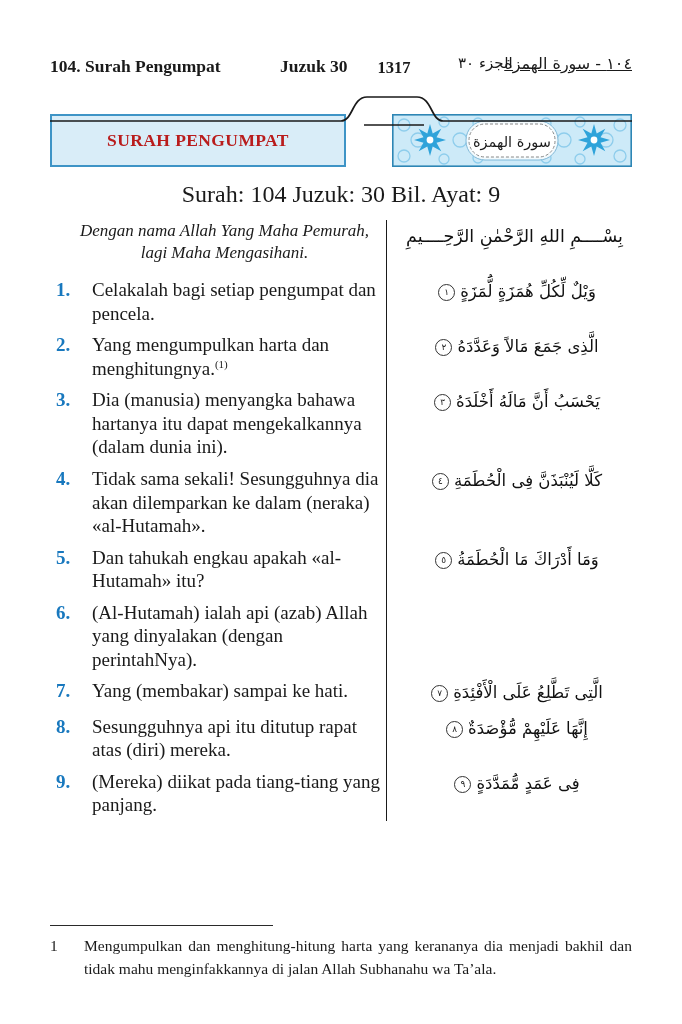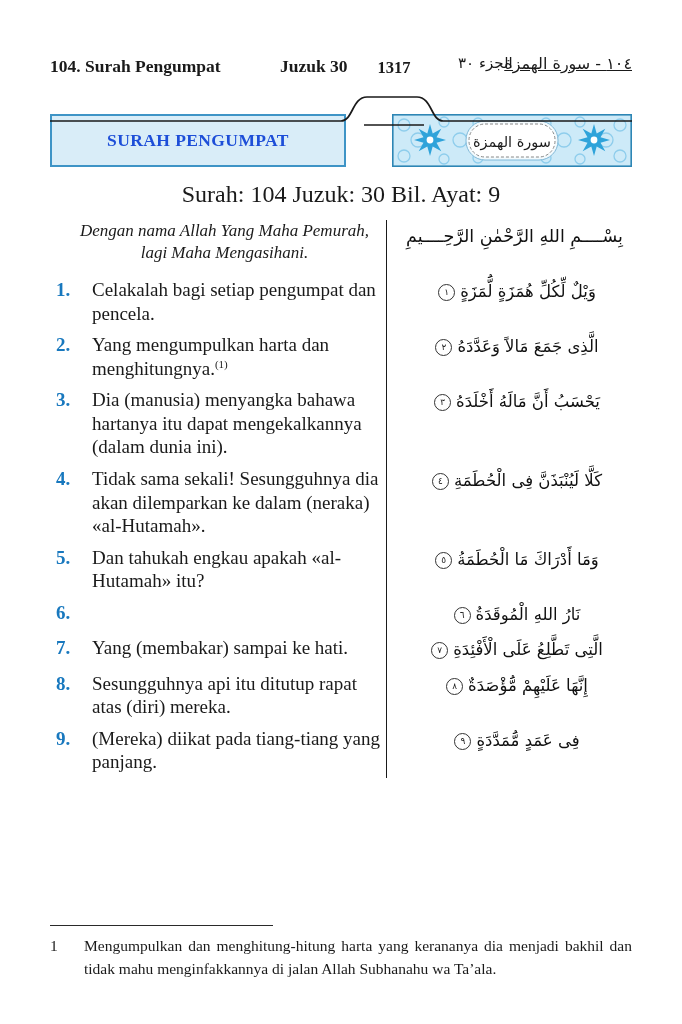--- a/index.html
+++ b/index.html
@@ -25,21 +25,21 @@
   .hdr-surah-ar { right:0; font-weight:normal; font-size:16px; font-family:"DejaVu Sans", sans-serif; top:6px;text-decoration:underline;}
   .hdr-rule-svg { position:absolute; left:0; top:48px; top:44px; }
   .hdr-rule-svg { top:44px; } 
 
   
   .title-row { display:flex; justify-content:space-between; align-items:stretch; margin-top:32px; height:53px; }
   .title-box {
     width:296px; box-sizing:border-box;
     background:#d9edf8; border:2.5px solid #3e94c6;
     display:flex; align-items:center; justify-content:center;
-    font-weight:bold; font-size:17.5px; letter-spacing:.4px; color:#1d4ed8;
+    font-weight:bold; font-size:17.5px; letter-spacing:.4px; color:#b91c1c;
   }
   .ornament { width:240px; height:53px; }
 
   
   .meta-line { text-align:center; font-size:24px; margin-top:14px; }
 
   
   .content { position:relative; margin-top:10px; }
   .col-divider { position:absolute; left:336px; top:2px; bottom:4px; width:0; border-left:1.6px solid #1a1a1a; }
   .row { display:flex; margin-bottom:8px; }
@@ -170,22 +170,22 @@
       <div class="trans-cell">
         <span class="vnum">5.</span>
         <span class="vtext"><span>Dan tahukah engkau apakah «al-Hutamah» itu?</span><sup></sup></span>
       </div>
       <div class="arabic-cell"><span>وَمَا أَدْرَاكَ مَا الْحُطَمَةُ</span><span class="ayah-mark">٥</span></div>
     </div>
 
     <div class="row">
       <div class="trans-cell">
         <span class="vnum">6.</span>
-      </div>
-      <div class="arabic-cell"><span>نَارُ اللهِ الْمُوقَدَةُ</span><span class="ayah-mark">٦</span></div>
+        <span class="vtext"><span>(Al-Hutamah) ialah api (azab) Allah yang dinyalakan (dengan perintahNya).</span><sup></sup></span>
+      </div>
     </div>
 
     <div class="row">
       <div class="trans-cell">
         <span class="vnum">7.</span>
         <span class="vtext"><span>Yang (membakar) sampai ke hati.</span><sup></sup></span>
       </div>
       <div class="arabic-cell"><span>الَّتِى تَطَّلِعُ عَلَى الْأَفْئِدَةِ</span><span class="ayah-mark">٧</span></div>
     </div>
 

